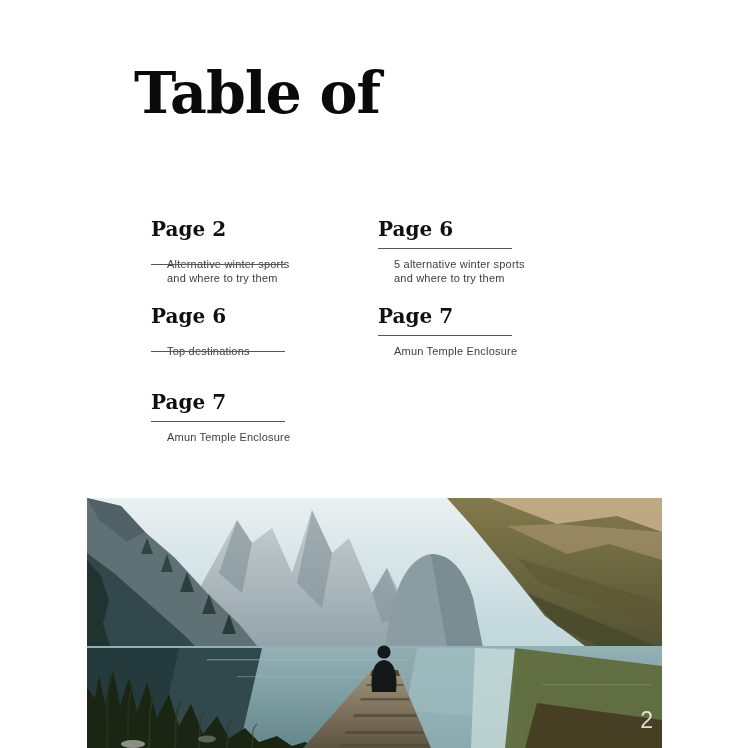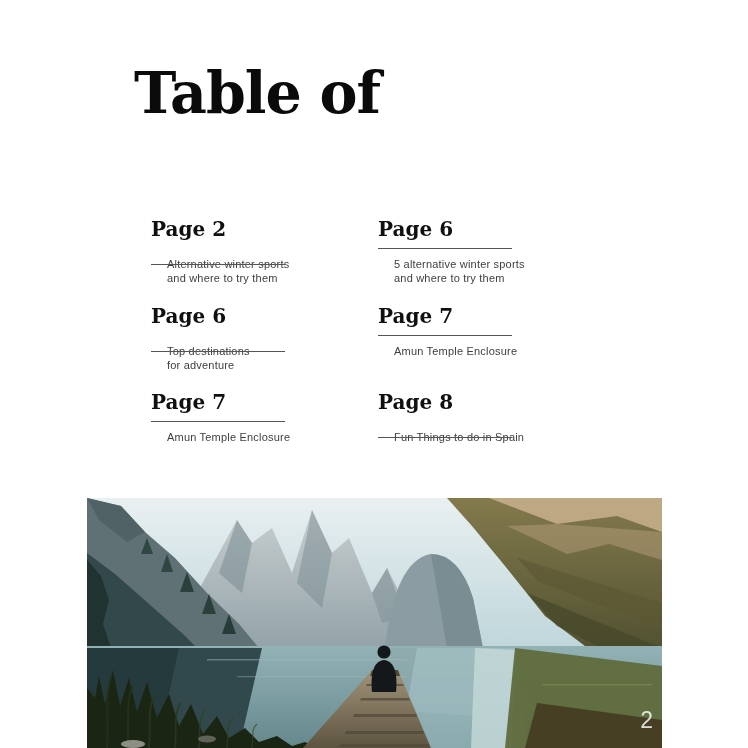--- a/index.html
+++ b/index.html
@@ -68,21 +68,20 @@
       <div>Alternative winter sports</div>
       <div>and where to try them</div>
     </div>
   </div>
 
   <div class="toc-entry strike col-left row-2">
     <div class="toc-heading">Page 6</div>
     <div class="toc-divider"></div>
     <div class="toc-desc">
       <div>Top destinations</div>
-      <div>for adventure</div>
     </div>
   </div>
 
   <div class="toc-entry col-left row-3">
     <div class="toc-heading">Page 7</div>
     <div class="toc-divider"></div>
     <div class="toc-desc">
       <div>Amun Temple Enclosure</div>
       <div></div>
     </div>
@@ -99,28 +98,20 @@
 
   <div class="toc-entry col-right row-2">
     <div class="toc-heading">Page 7</div>
     <div class="toc-divider"></div>
     <div class="toc-desc">
       <div>Amun Temple Enclosure</div>
       <div></div>
     </div>
   </div>
 
-  <div class="toc-entry strike col-right row-3">
-    <div class="toc-heading">Page 8</div>
-    <div class="toc-divider"></div>
-    <div class="toc-desc">
-      <div>Fun Things to do in Spain</div>
-      <div></div>
-    </div>
-  </div>
 
   <div class="photo">
     <svg viewBox="0 0 575 250" preserveAspectRatio="none">
       <defs>
         <linearGradient id="skyG" x1="0" y1="0" x2="0" y2="1">
           <stop offset="0" stop-color="#e9f0f1"></stop>
             <stop offset="1" stop-color="#bdd5da"></stop>
         </linearGradient>
         <linearGradient id="grayG" x1="0" y1="0" x2="0" y2="1">
           <stop offset="0" stop-color="#c7cecf"></stop>

